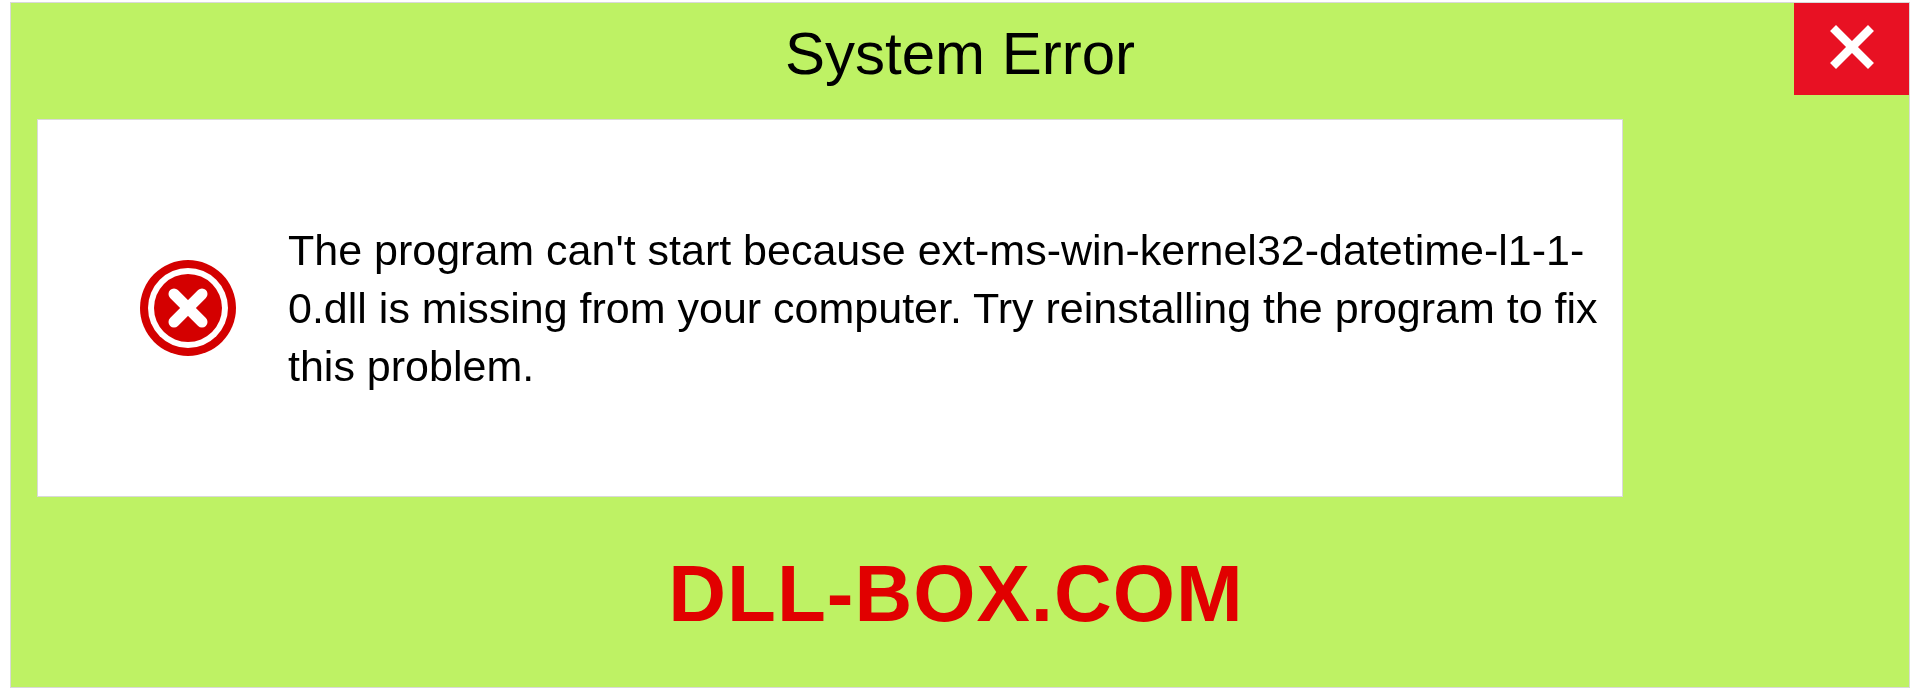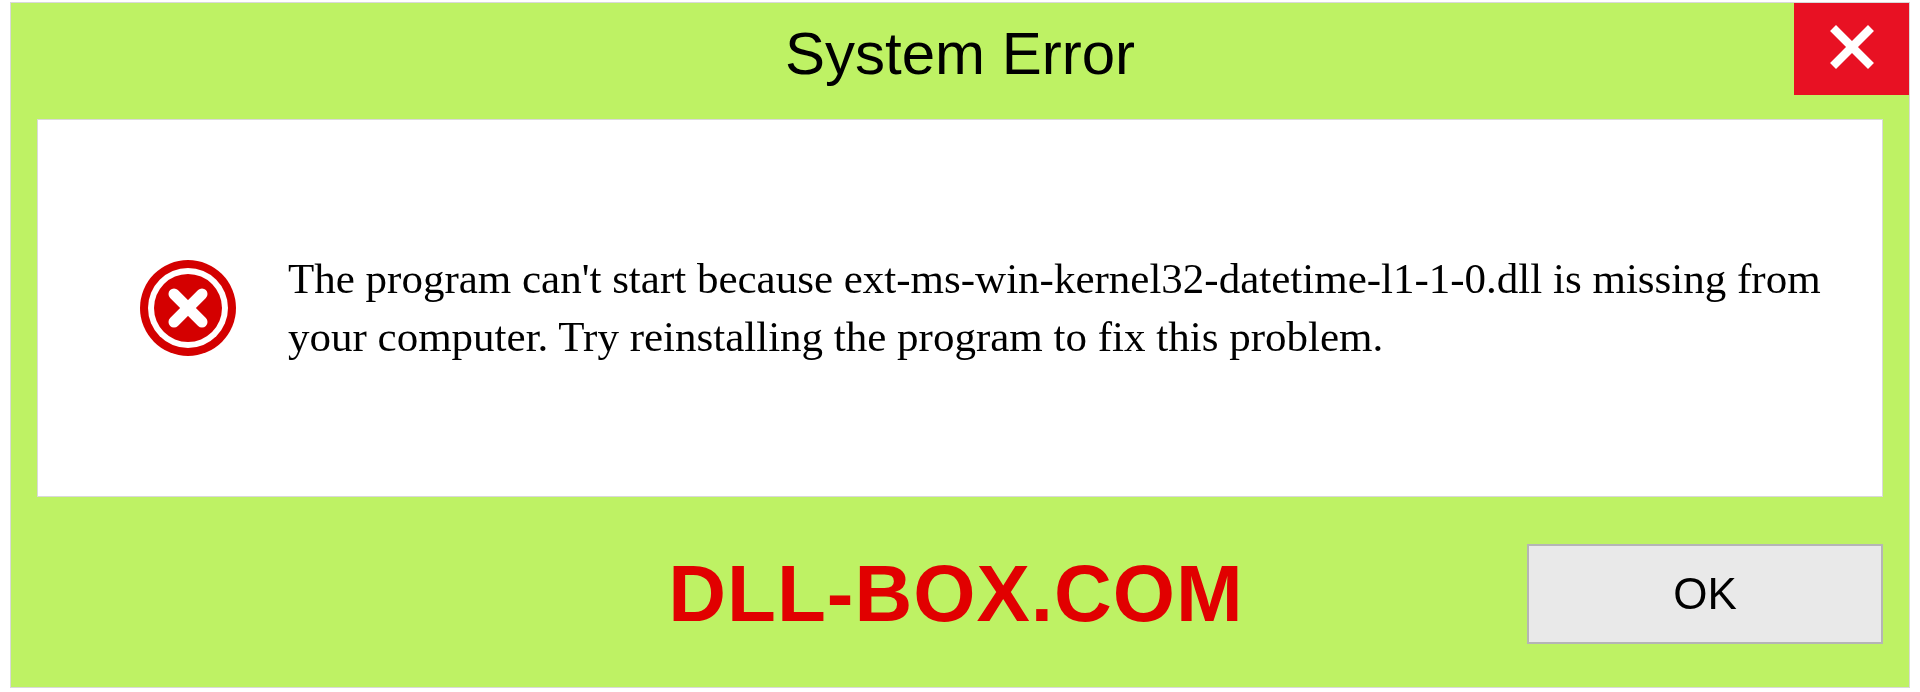--- a/index.html
+++ b/index.html
@@ -49,28 +49,27 @@
       cursor: pointer;
     }
     .close-btn svg {
       width: 48px;
       height: 48px;
     }
     .content-panel {
       position: absolute;
       left: 26px;
       top: 116px;
-      width: 1846px;
+      width: 1586px;
       height: 378px;
       background: #fff;
       border: 1px solid #d9d9d9;
       display: flex;
       align-items: center;
       padding: 0 16px 0 100px;
-      font-family: Liberation Serif, serif;
     }
     .error-icon-wrap {
       flex: 0 0 auto;
       width: 100px;
       height: 100px;
       margin-right: 50px;
       display: flex;
       align-items: center;
       justify-content: center;
     }
@@ -145,16 +144,15 @@
         <circle cx="50" cy="50" r="34" fill="#d40000"></circle>
         <line x1="36" y1="36" x2="64" y2="64" stroke="#ffffff" stroke-width="11" stroke-linecap="round"></line>
         <line x1="64" y1="36" x2="36" y2="64" stroke="#ffffff" stroke-width="11" stroke-linecap="round"></line>
       </svg>
     </div>
     <div class="message-text">The program can't start because ext-ms-win-kernel32-datetime-l1-1-0.dll is missing from your computer. Try reinstalling the program to fix this problem.</div>
   </div>
 
   <div class="footer">
     <div class="watermark">DLL-BOX.COM</div>
-    <button class="ok-button">OK</button>
   </div>
 
 </div>
 
 </body></html>

